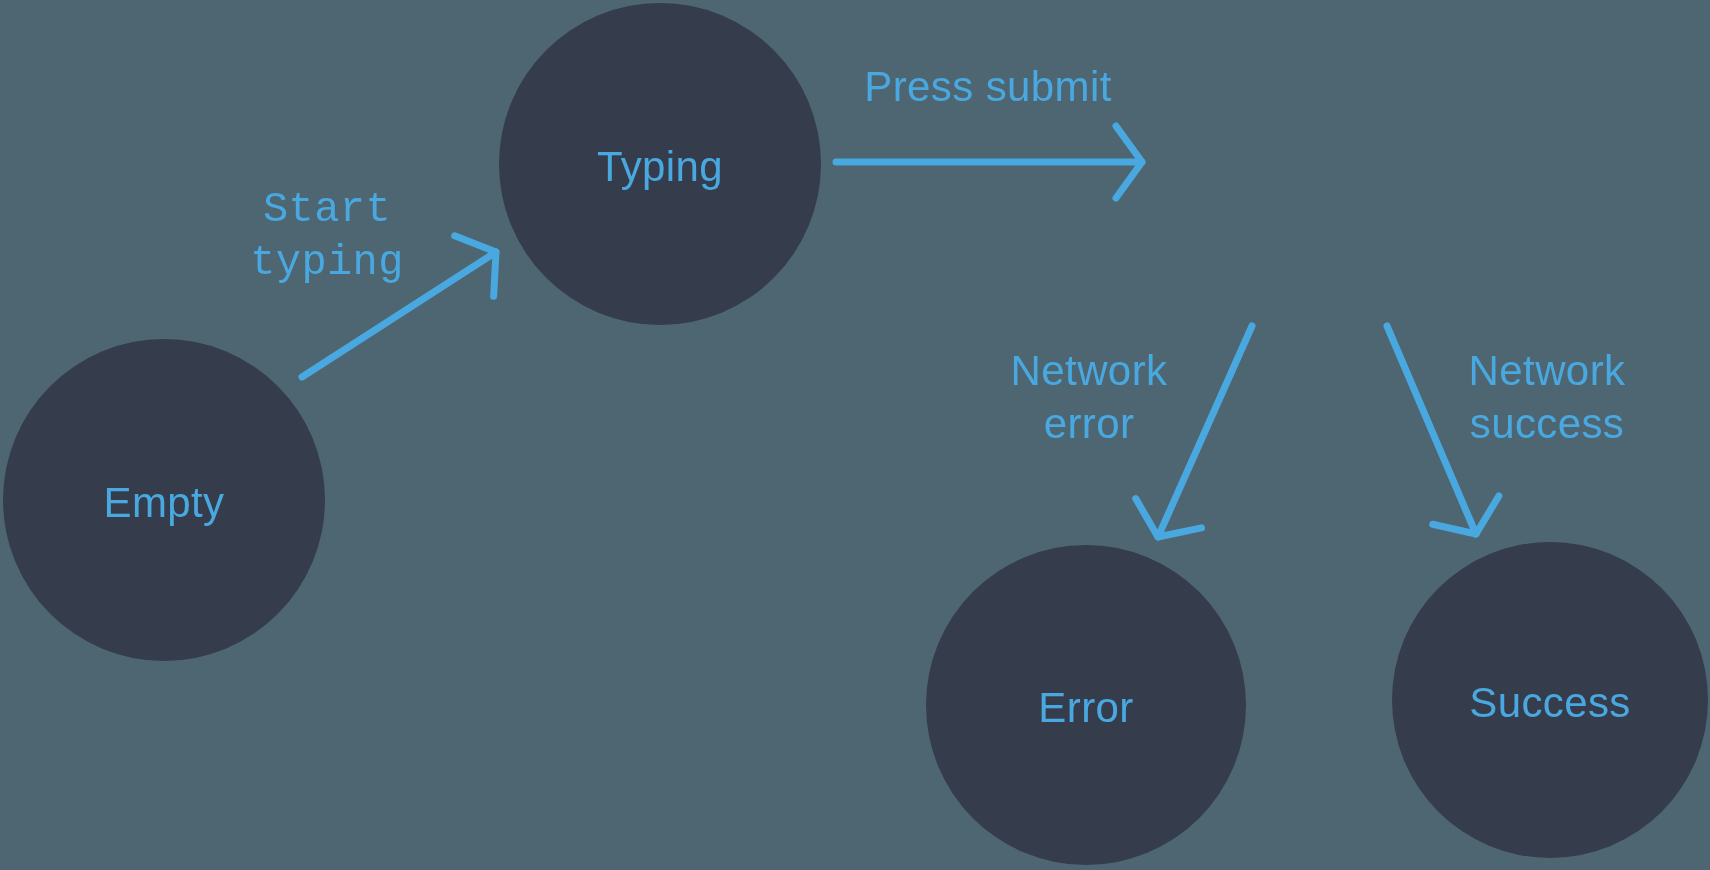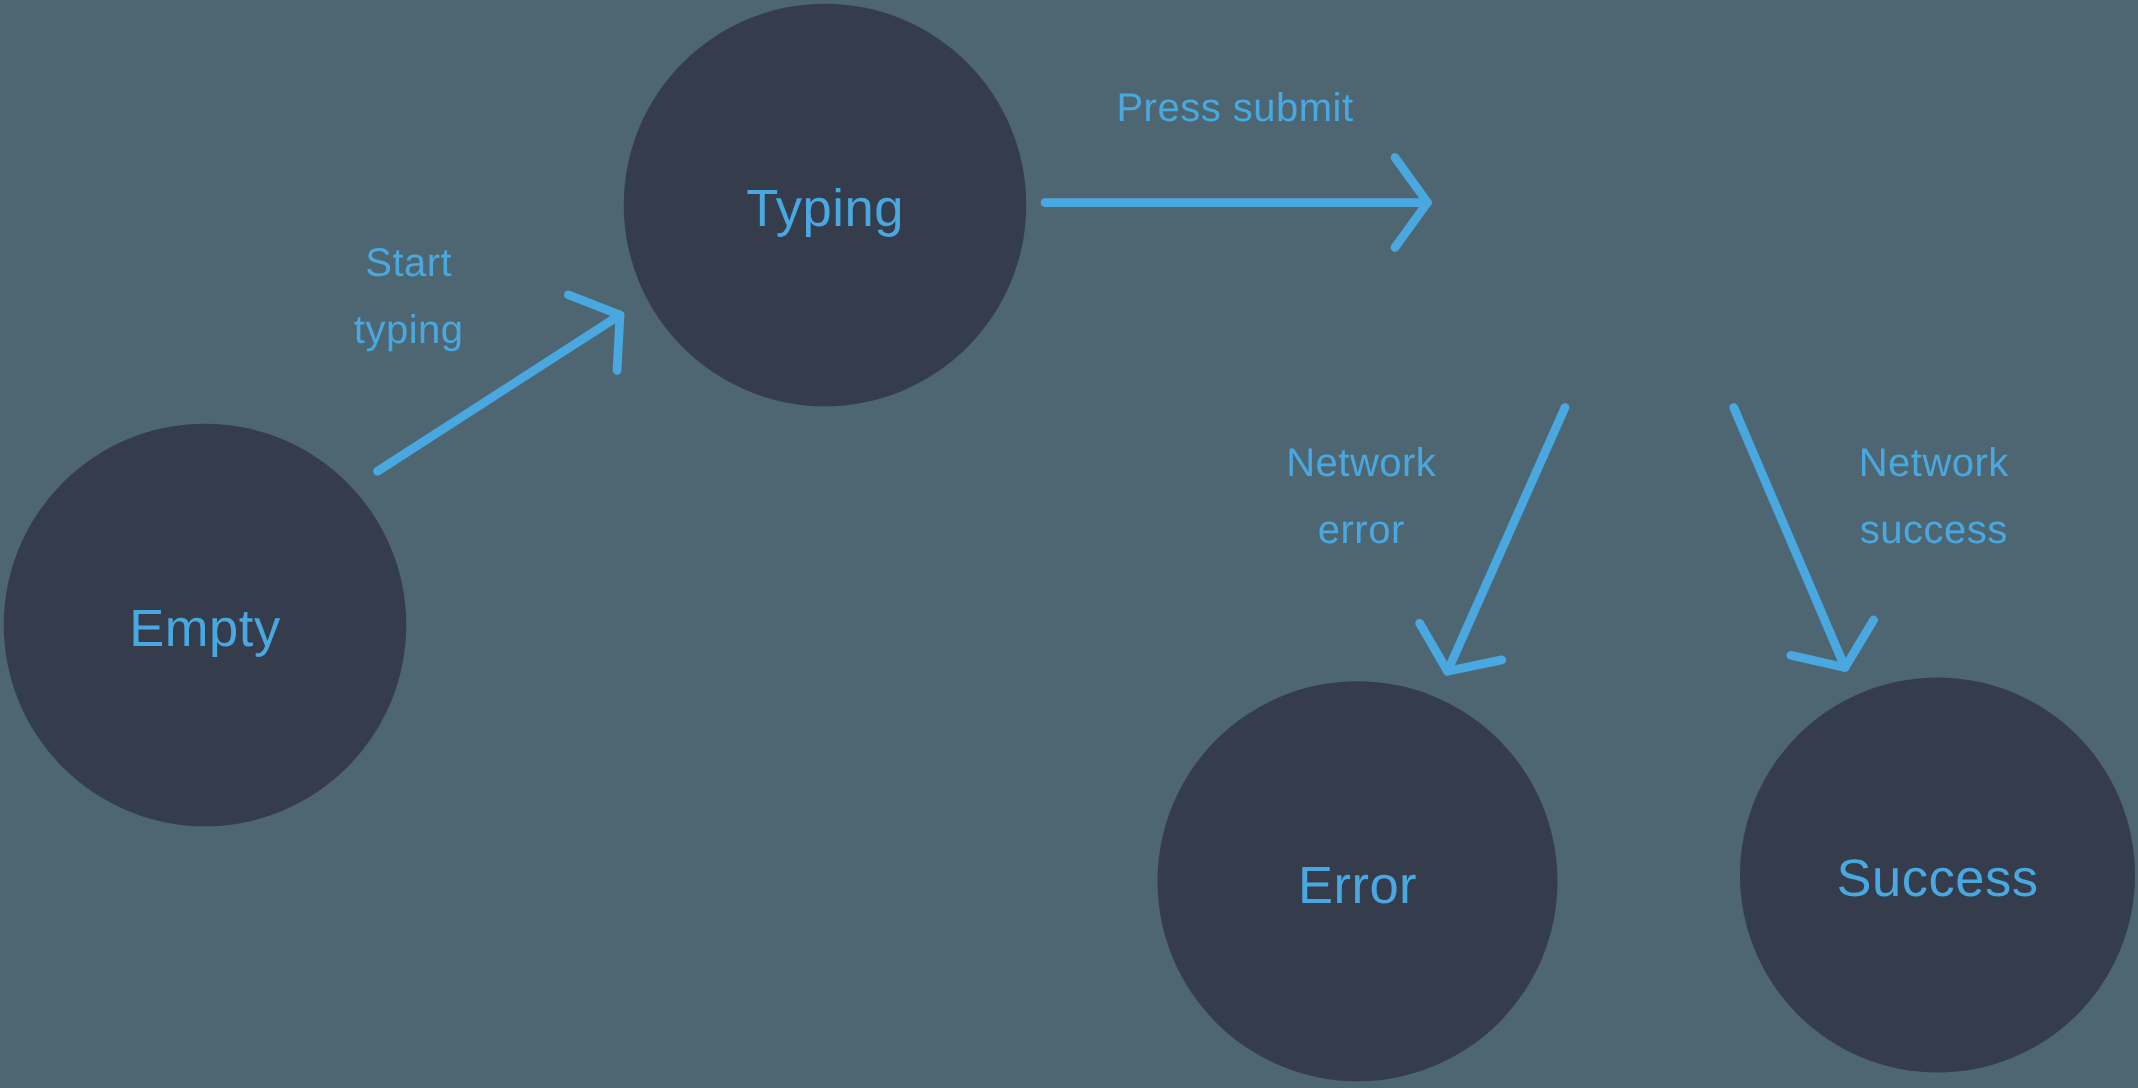--- a/index.html
+++ b/index.html
@@ -50,21 +50,21 @@
     color: var(--accent);
     font-size: 42px;
     letter-spacing: 0.4px;
     transform: translateY(3px);
   }
   .edge-label {
     position: absolute;
     width: 300px;
     text-align: center;
     color: var(--accent);
-    font-size: 32px;
+    font-size: 42px;
     line-height: 53px;
     letter-spacing: 0.4px;
   }
   .edge-label .line { display: block; }
 </style>
 </head>
 <body>
 
 <div class="canvas">
 
@@ -90,21 +90,21 @@
 
 
   <div class="node" style="left:926px; top:545px; width:320px; height:320px;">
     <span class="node-label">Error</span>
   </div>
 
   <div class="node" style="left:1392px; top:542px; width:316px; height:316px;">
     <span class="node-label">Success</span>
   </div>
 
-  <div class="edge-label" style="left:177px; top:184px;">
+  <div class="edge-label" style="left:177px; top:184px;font-family:Liberation Mono, monospace;">
     <span class="line">Start</span>
     <span class="line">typing</span>
   </div>
 
   <div class="edge-label" style="left:838px; top:60px;">
     <span class="line">Press submit</span>
   </div>
 
   <div class="edge-label" style="left:939px; top:344px;">
     <span class="line">Network</span>

